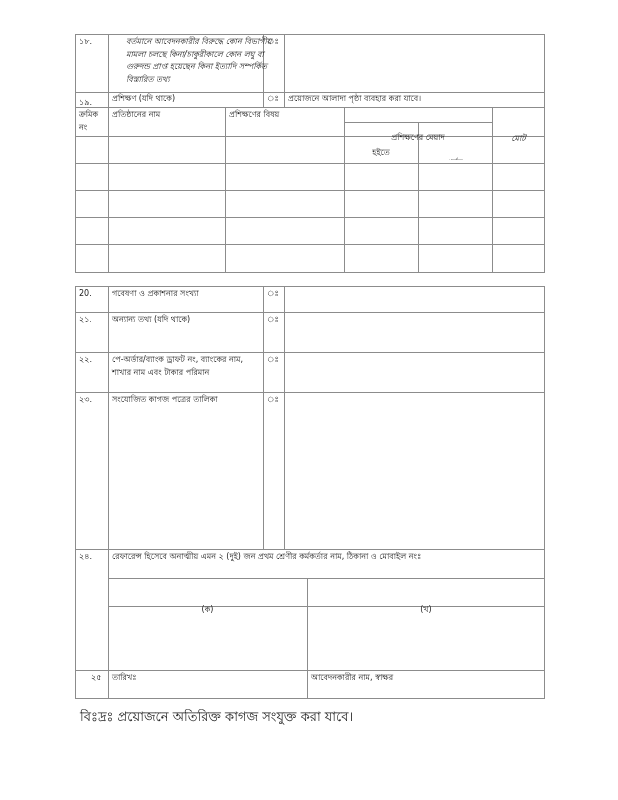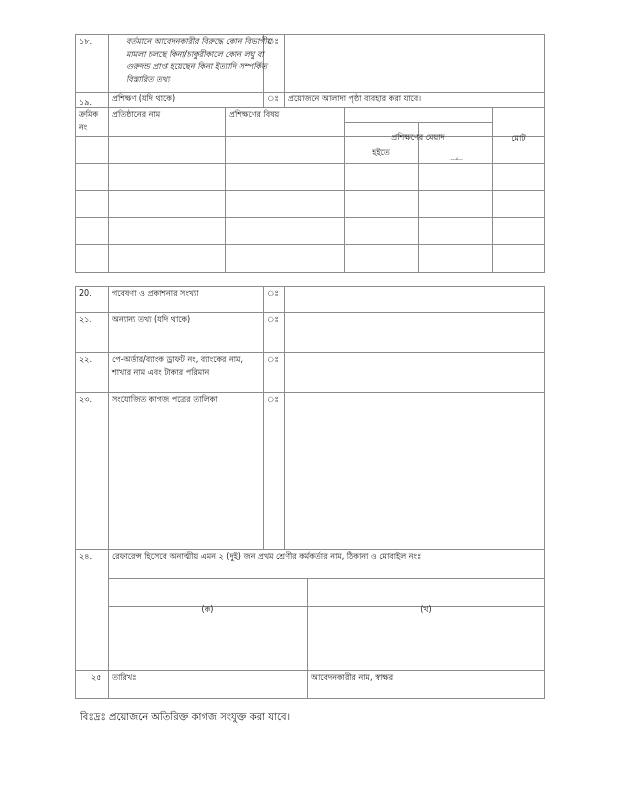--- a/index.html
+++ b/index.html
@@ -4,21 +4,21 @@
 <style>
   html, body { margin:0; padding:0; background:#ffffff; }
   body { width:618px; height:800px; position:relative; overflow:hidden;
          font-family:"DejaVu Sans", sans-serif; color:#222; font-size:8px; line-height:12.5px; }
   .abs { position:absolute; box-sizing:border-box; }
   .cell { position:absolute; box-sizing:border-box; padding:2px 4px; overflow:hidden; }
   .hl { position:absolute; height:0; border-top:1px solid #8c8c8c; }
   .vl { position:absolute; width:0; border-left:1px solid #8c8c8c; }
   .box { position:absolute; border:1px solid #8c8c8c; box-sizing:border-box; }
   .center { text-align:center;margin-top:24px; }
-  .note { position:absolute; left:80px; top:711px; font-size:10px; }
+  .note { position:absolute; left:80px; top:711px; font-size:13px; }
 </style>
 </head>
 <body>
 
 <div>
   <div class="box" style="left:75px;top:34px;width:470px;height:239px;"></div>
 
   <div class="hl" style="left:75px;top:92px;width:470px;"></div>
   <div class="hl" style="left:75px;top:107px;width:470px;"></div>
   <div class="hl" style="left:344px;top:122px;width:148px;"></div>
@@ -45,21 +45,21 @@
   <div class="cell" style="left:108px;top:92px;width:155px;height:15px;padding-top:1px;">প্রশিক্ষণ (যদি থাকে)</div>
   <div class="cell" style="left:263px;top:92px;width:21px;height:15px;padding-top:1px;">ঃ</div>
   <div class="cell" style="left:284px;top:92px;width:261px;height:15px;padding-top:1px;">প্রয়োজনে আলাদা পৃষ্ঠা ব্যবহার করা যাবে।</div>
 
   <div class="cell" style="left:75px;top:107px;width:33px;height:29px;">ক্রমিক নং</div>
   <div class="cell" style="left:108px;top:107px;width:117px;height:29px;">প্রতিষ্ঠানের নাম</div>
   <div class="cell" style="left:225px;top:107px;width:119px;height:29px;">প্রশিক্ষণের বিষয়</div>
   <div class="cell center" style="left:344px;top:107px;width:148px;height:15px;padding-top:1px;">প্রশিক্ষণের মেয়াদ</div>
   <div class="cell center" style="left:344px;top:122px;width:74px;height:14px;padding-top:1px;">হইতে</div>
   <div class="cell center" style="left:418px;top:122px;width:74px;height:14px;padding-top:11px;">পর্যন্ত</div>
-  <div class="cell center" style="left:492px;top:107px;width:53px;height:29px;">মোট</div>
+  <div class="cell center" style="left:492px;top:107px;width:53px;height:29px;font-style:italic;">মোট</div>
 
   <div>
     <div class="abs" style="left:75px;top:136px;width:470px;height:27px;"></div>
     <div class="abs" style="left:75px;top:163px;width:470px;height:27px;"></div>
     <div class="abs" style="left:75px;top:190px;width:470px;height:27px;"></div>
     <div class="abs" style="left:75px;top:217px;width:470px;height:27px;"></div>
     <div class="abs" style="left:75px;top:244px;width:470px;height:28px;"></div>
   </div>
 </div>
 

